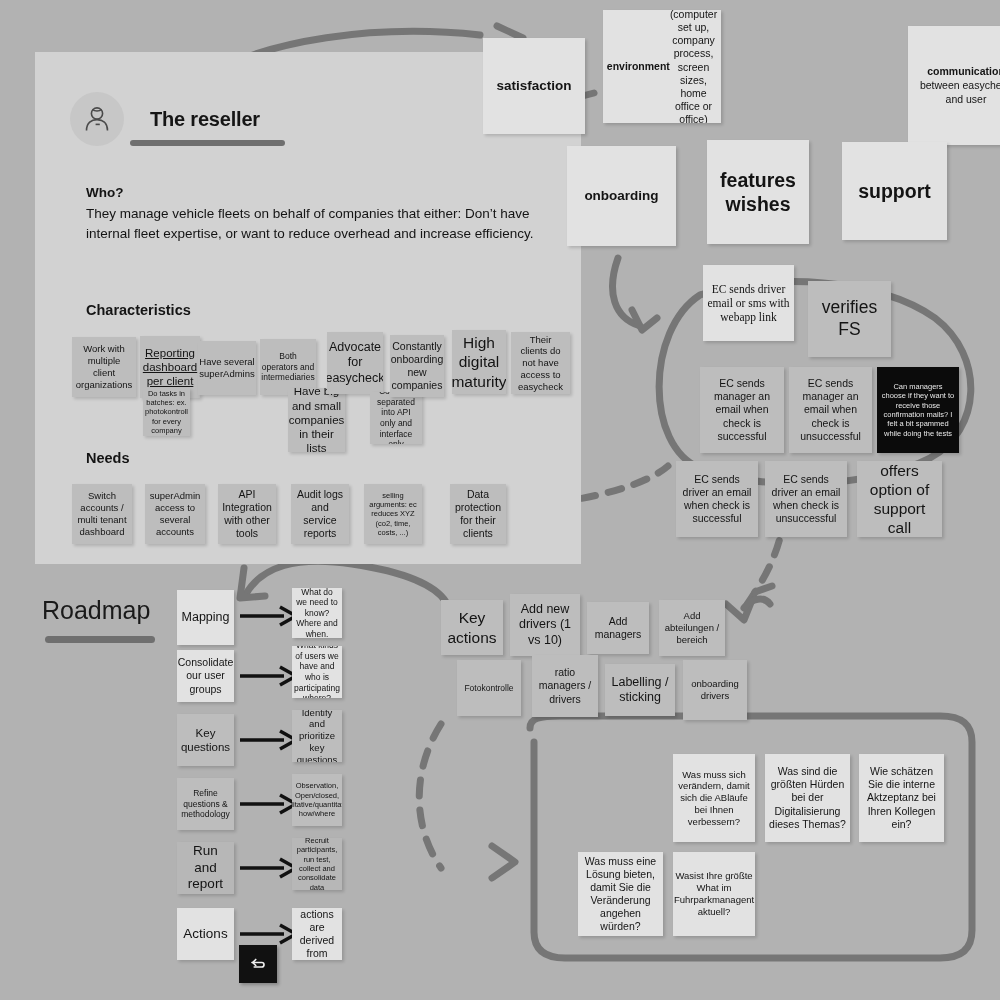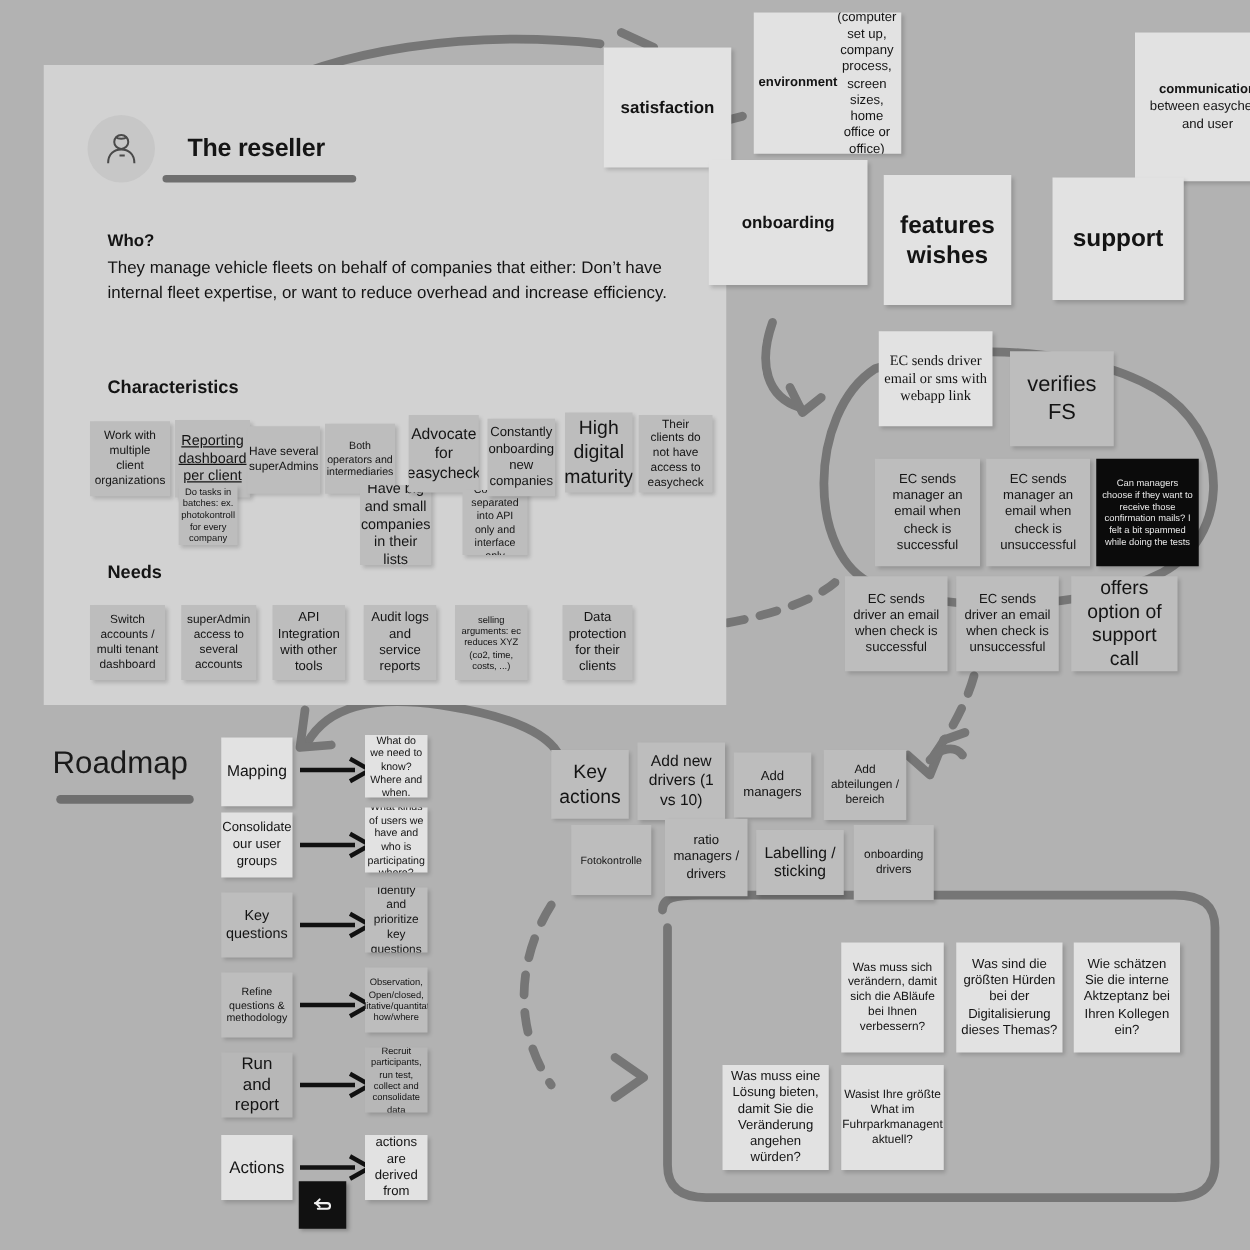--- a/index.html
+++ b/index.html
@@ -167,21 +167,21 @@
     <span class="f11 bold">environment</span>
     <span class="f11" style="margin-top:1px;">(computer set up, company process, screen sizes, home office or office)</span>
   </div>
 
 
   <div class="card c-light" style="left:908px;top:26px;width:116px;height:119px;flex-direction:column;">
     <span class="f11 bold">communication</span>
     <span class="f11" style="margin-top:1px;">between easycheck and user</span>
   </div>
 
-  <div class="card c-light f14 bold" style="left:567px;top:128px;width:127px;height:100px;">onboarding</div>
+  <div class="card c-light f14 bold" style="left:567px;top:146px;width:109px;height:100px;">onboarding</div>
   <div class="card c-light f20 bold" style="left:707px;top:140px;width:102px;height:104px;">features wishes</div>
   <div class="card c-light f20 bold" style="left:842px;top:142px;width:105px;height:98px;">support</div>
 
   <div class="card c-light f12" style="left:703px;top:265px;width:91px;height:76px;font-family:Liberation Serif, serif;">EC sends driver email or sms with webapp link</div>
   <div class="card c-mid f18" style="left:808px;top:281px;width:83px;height:76px;">verifies FS</div>
   <div class="card c-mid f11" style="left:700px;top:367px;width:84px;height:86px;">EC sends manager an email when check is successful</div>
   <div class="card c-mid f11" style="left:789px;top:367px;width:83px;height:86px;">EC sends manager an email when check is unsuccessful</div>
   <div class="card c-dark f8" style="left:877px;top:367px;width:82px;height:86px;">Can managers choose if they want to receive those confirmation mails? I felt a bit spammed while doing the tests</div>
 
   <div class="card c-mid f11" style="left:676px;top:461px;width:82px;height:76px;">EC sends driver an email when check is successful</div>

